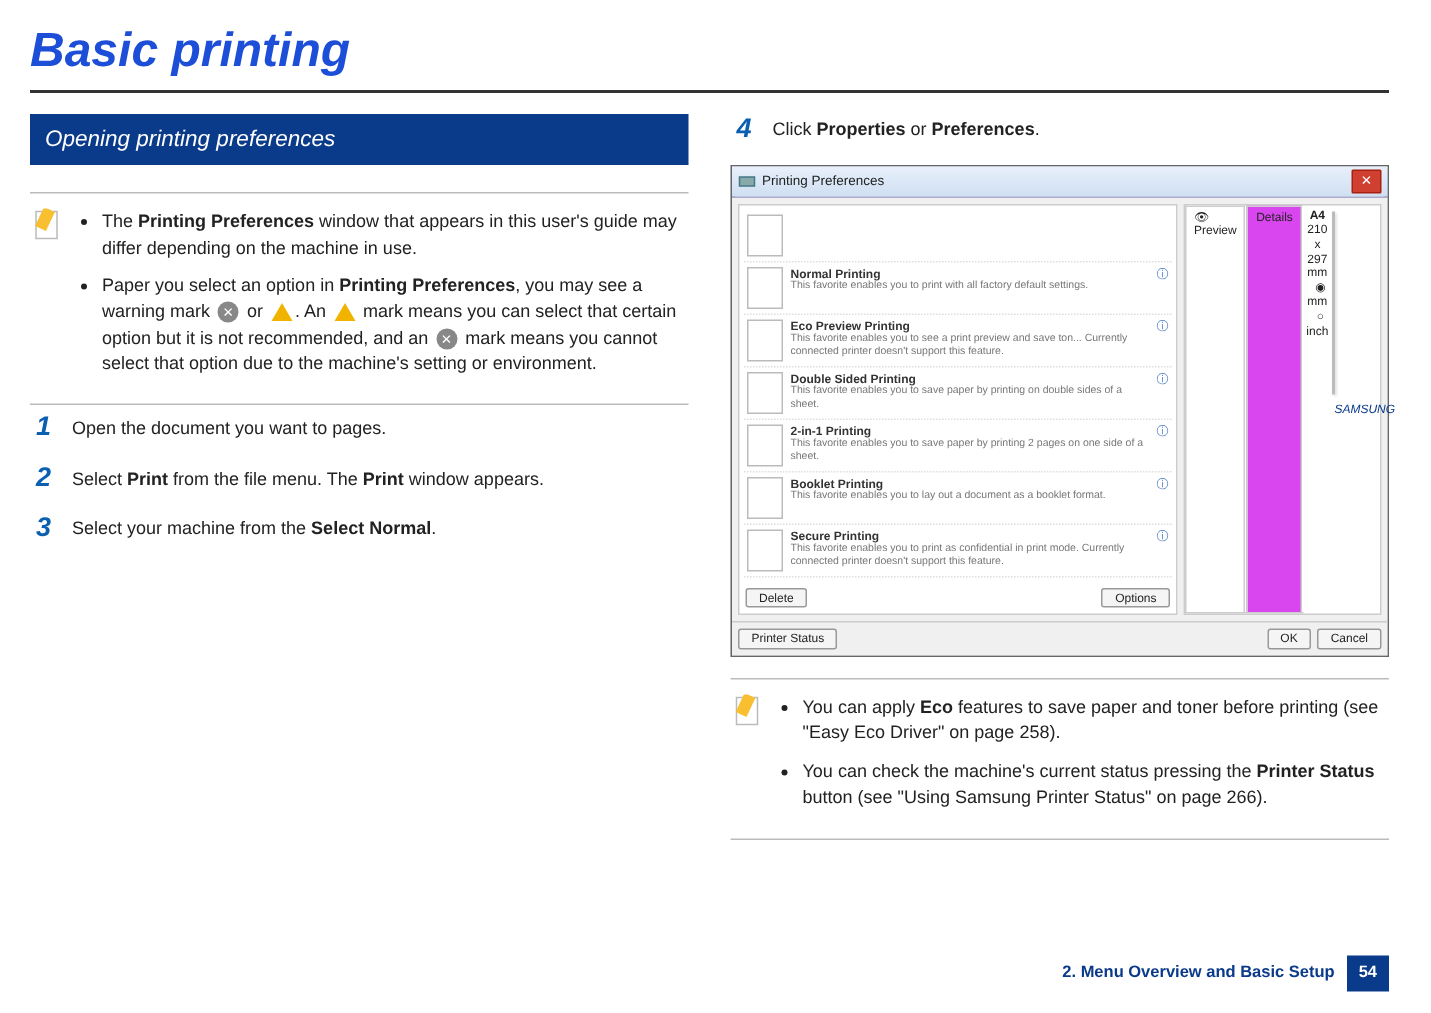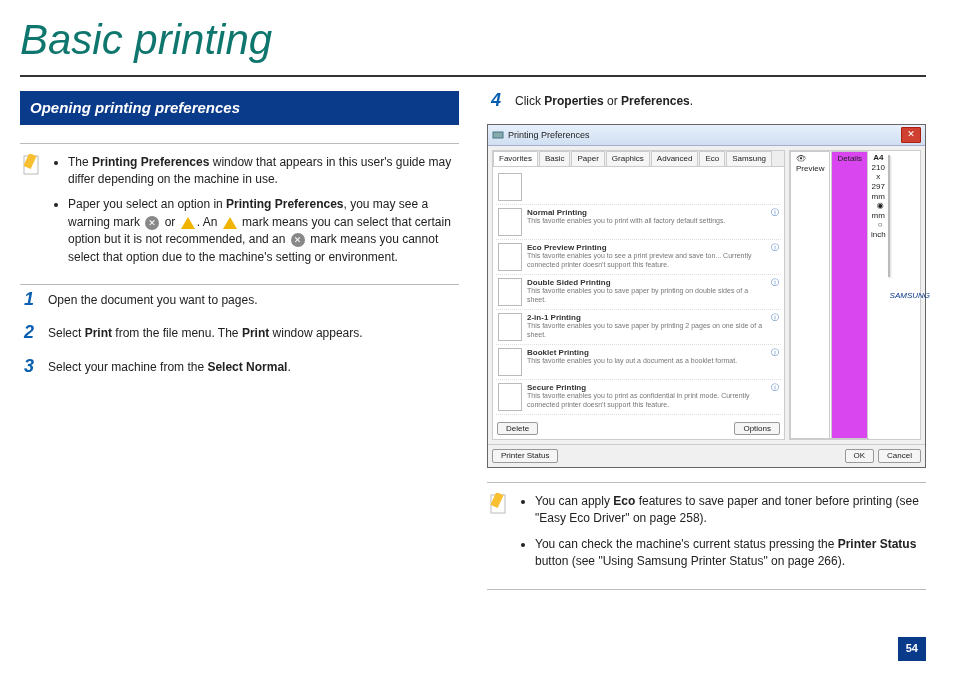--- a/index.html
+++ b/index.html
@@ -1,21 +1,21 @@
 <!DOCTYPE html>
 <html><head>
 <meta charset="utf-8">
 <style>
   body{margin:0;padding:0;font-family:"Segoe UI",Arial,sans-serif;background:#fff;color:#222;font-size:13px;line-height:1.45}
   .page{width:954px;height:675px;position:relative;box-sizing:border-box;padding:10px 28px 0 20px}
-  .title{font-size:42px;font-weight:400;font-style:italic;margin:0 0 4px 0;color:#0f766e}
+  .title{font-size:32px;font-weight:700;font-style:italic;margin:0 0 4px 0;color:#1d4ed8}
   .title-rule{border:none;border-top:2px solid #333;margin:0 0 14px 0}
   .cols{display:flex;gap:28px}
   .col{flex:1;min-width:0}
-  .section-bar{background:#0a3a8a;color:#fff;font-weight:700;font-style:italic;padding:6px 10px;font-size:15px;margin-bottom:18px}
+  .section-bar{background:#0a3a8a;color:#fff;font-weight:400;font-style:italic;padding:6px 10px;font-size:15px;margin-bottom:18px}
   .notebox{border-top:1px solid #bbb;border-bottom:1px solid #bbb;padding:10px 0;display:flex;gap:10px;margin-bottom:5px}
   .note-ic{flex:0 0 24px;display:flex;justify-content:center}
   .note-text{flex:1;font-size:12px}
   .note-text ul{margin:0;padding-left:14px}
   .note-text li{margin-bottom:8px}
   .step{display:flex;gap:14px;margin-bottom:14px;align-items:flex-start}
   .step-num{color:#0a5fb0;font-weight:700;font-size:18px;font-style:italic;width:14px;text-align:right;line-height:1}
   .step-body{flex:1;font-size:12px;padding-top:2px}
   b{font-weight:700}
   .inline-ic{display:inline-block;width:14px;height:14px;border-radius:50%;vertical-align:middle;margin:0 2px;position:relative}
@@ -121,29 +121,20 @@
       <div class="shot">
         <div class="win-title">
           <svg width="12" height="12">
               <rect x="1" y="3" width="10" height="6" fill="#8aa" stroke="#478"></rect>
             </svg>
           <span style="margin-left:4px">Printing Preferences</span>
           <div class="close">✕</div>
         </div>
         <div class="win-body">
           <div class="left-pane">
-            <div class="tabs">
-              <div class="tab active">Favorites</div>
-              <div class="tab">Basic</div>
-              <div class="tab">Paper</div>
-              <div class="tab">Graphics</div>
-              <div class="tab">Advanced</div>
-              <div class="tab">Eco</div>
-              <div class="tab">Samsung</div>
-            </div>
             <div class="fav-list">
               <div class="fav">
                   <div class="fav-ic"></div>
                   <div class="fav-side"></div>
                 </div>
               <div class="fav">
                   <div class="fav-ic"></div>
                   <div class="fav-txt">
                     <div class="fav-t">Normal Printing</div>
                     <div class="fav-d">This favorite enables you to print with all factory default settings.</div>
@@ -236,15 +227,16 @@
               <span>You can check the machine's current status pressing the </span><b>Printer Status</b><span> button (see </span><span>"Using Samsung Printer Status" on page 266</span><span>).</span>
             </li>
           </ul>
         </div>
       </div>
 
     </div>
   </div>
 
   <div class="footer">
+    <span class="chap">2. Menu Overview and Basic Setup</span>
     <span class="pg">54</span>
   </div>
 </div>
 
 </body></html>

